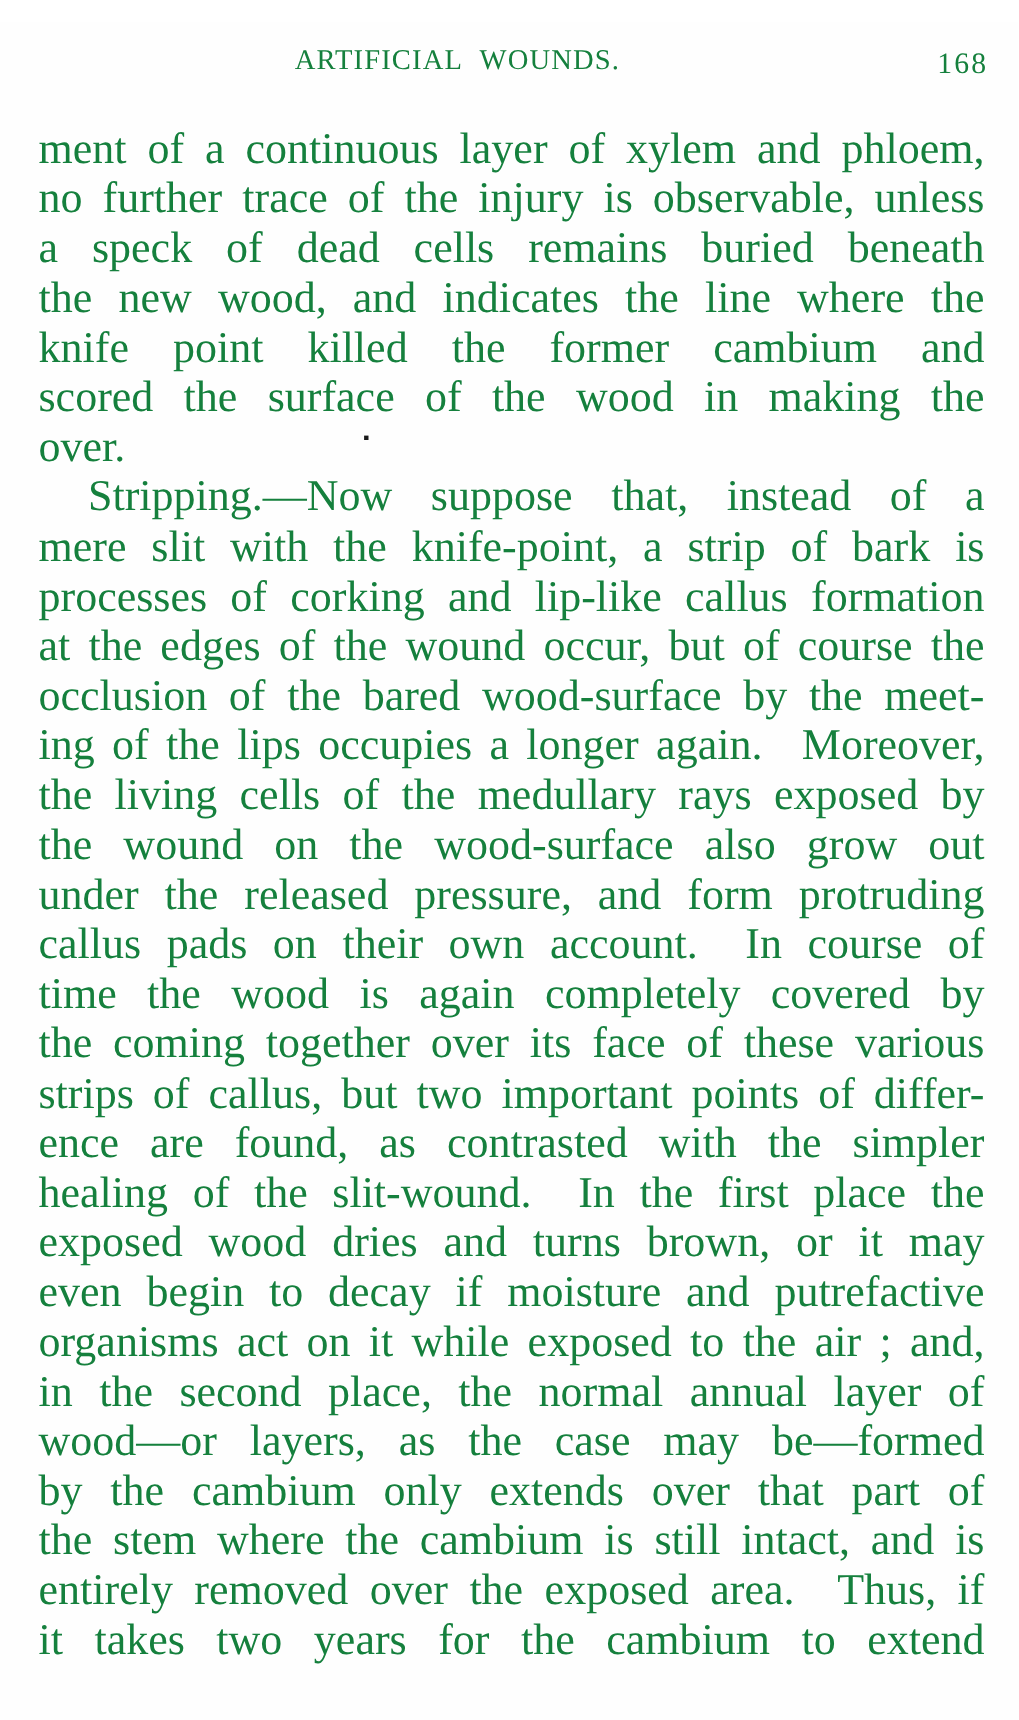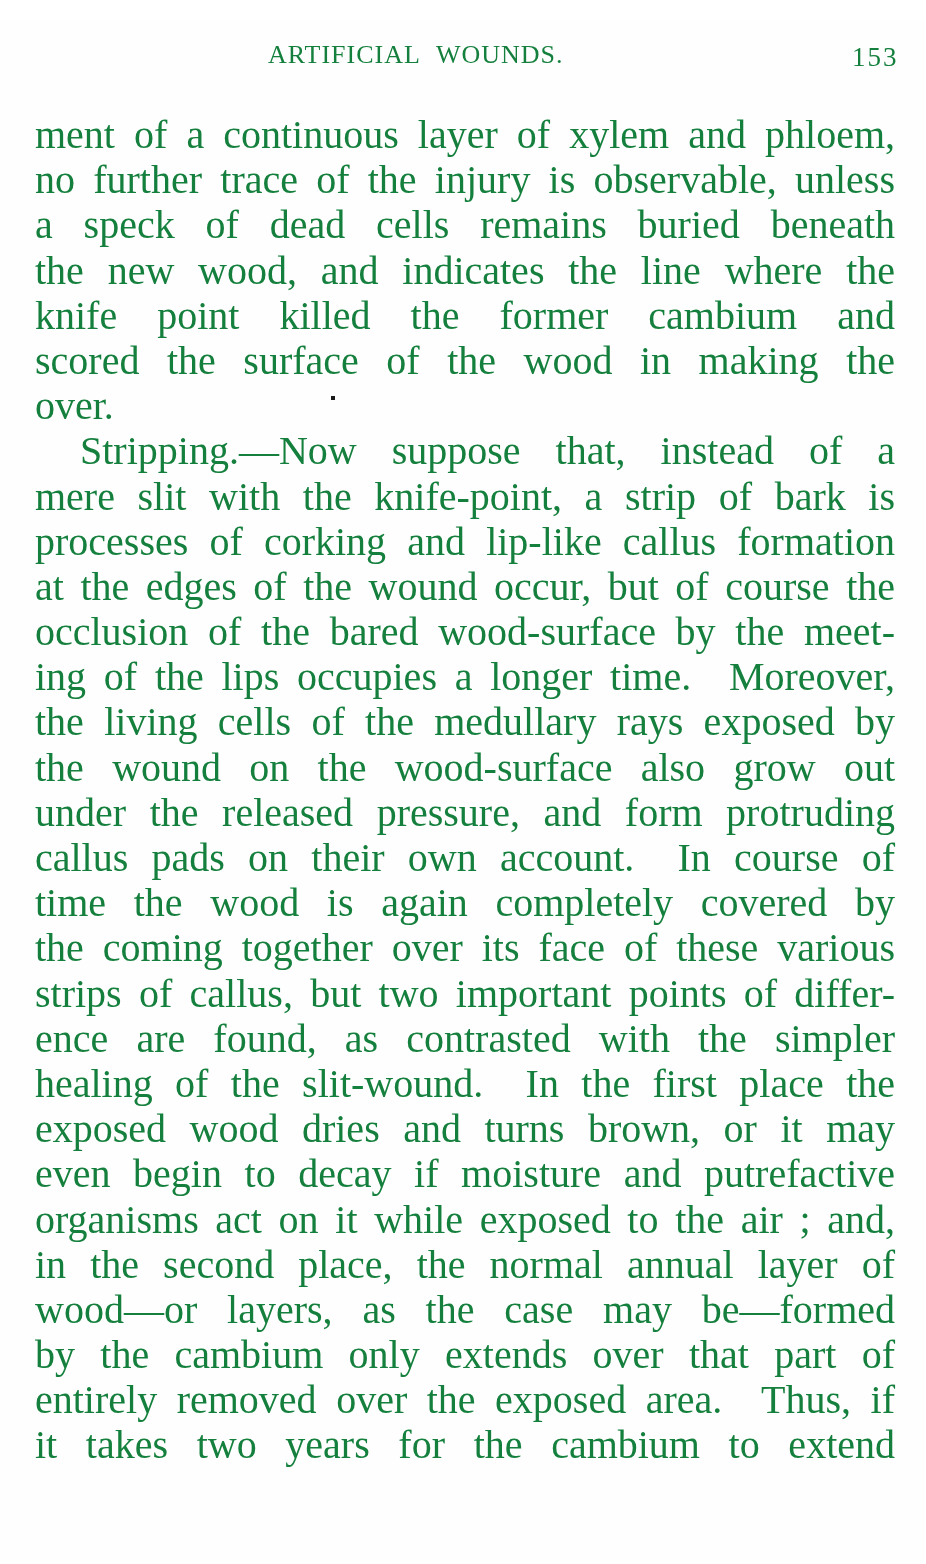--- a/index.html
+++ b/index.html
@@ -73,51 +73,52 @@
     background: #1a1a1a;
   }
 </style>
 </head>
 <body>
 
 <div class="page">
 
   <div class="running-header">
     <div class="header-title">ARTIFICIAL WOUNDS.</div>
-    <div class="page-number">153</div>
+    <div class="page-number">168</div>
   </div>
 
   <div class="text-block">
       <div class="line"><span>ment of a continuous layer of xylem and phloem,</span></div>
       <div class="line"><span>no further trace of the injury is observable, unless</span></div>
       <div class="line"><span>a speck of dead cells remains buried beneath</span></div>
       <div class="line"><span>the new wood, and indicates the line where the</span></div>
       <div class="line"><span>knife point killed the former cambium and</span></div>
       <div class="line"><span>scored the surface of the wood in making the</span></div>
       <div class="line nojust"><span>over.</span></div>
       <div class="line indent"><span class="italic">Stripping.</span><span>—Now suppose that, instead of a</span></div>
       <div class="line"><span>mere slit with the knife-point, a strip of bark is</span></div>
       <div class="line"><span>processes of corking and lip-like callus formation</span></div>
       <div class="line"><span>at the edges of the wound occur, but of course the</span></div>
       <div class="line"><span>occlusion of the bared wood-surface by the meet-</span></div>
-      <div class="line"><span>ing of the lips occupies a longer time.  Moreover,</span></div>
+      <div class="line"><span>ing of the lips occupies a longer again.  Moreover,</span></div>
       <div class="line"><span>the living cells of the medullary rays exposed by</span></div>
       <div class="line"><span>the wound on the wood-surface also grow out</span></div>
       <div class="line"><span>under the released pressure, and form protruding</span></div>
       <div class="line"><span>callus pads on their own account.  In course of</span></div>
       <div class="line"><span>time the wood is again completely covered by</span></div>
       <div class="line"><span>the coming together over its face of these various</span></div>
       <div class="line"><span>strips of callus, but two important points of differ-</span></div>
       <div class="line"><span>ence are found, as contrasted with the simpler</span></div>
       <div class="line"><span>healing of the slit-wound.  In the first place the</span></div>
       <div class="line"><span>exposed wood dries and turns brown, or it may</span></div>
       <div class="line"><span>even begin to decay if moisture and putrefactive</span></div>
       <div class="line"><span>organisms act on it while exposed to the air ; and,</span></div>
       <div class="line"><span>in the second place, the normal annual layer of</span></div>
       <div class="line"><span>wood—or layers, as the case may be—formed</span></div>
       <div class="line"><span>by the cambium only extends over that part of</span></div>
+      <div class="line"><span>the stem where the cambium is still intact, and is</span></div>
       <div class="line"><span>entirely removed over the exposed area.  Thus, if</span></div>
       <div class="line"><span>it takes two years for the cambium to extend</span></div>
     </div>
 
   <div class="ink-speck"></div>
 
 </div>
 
 </body></html>

